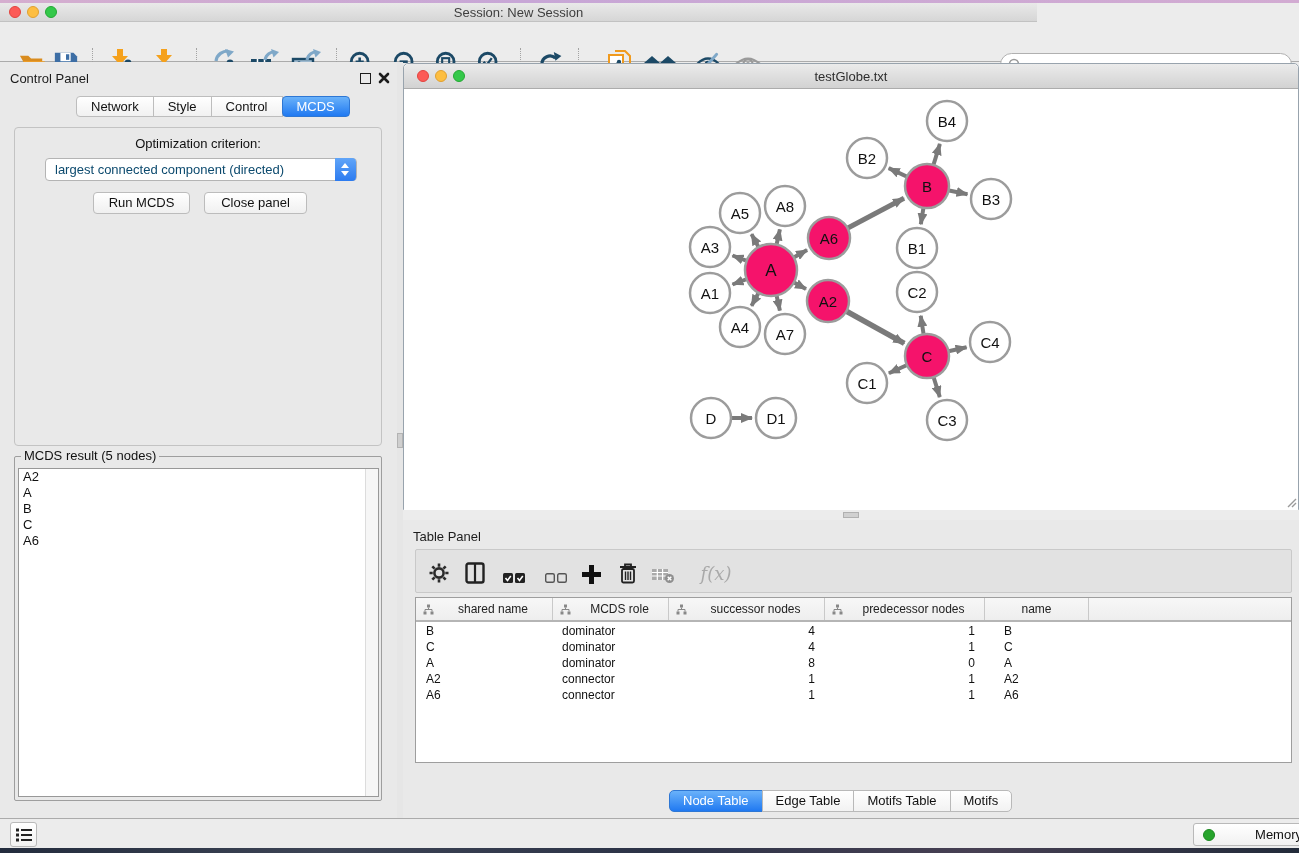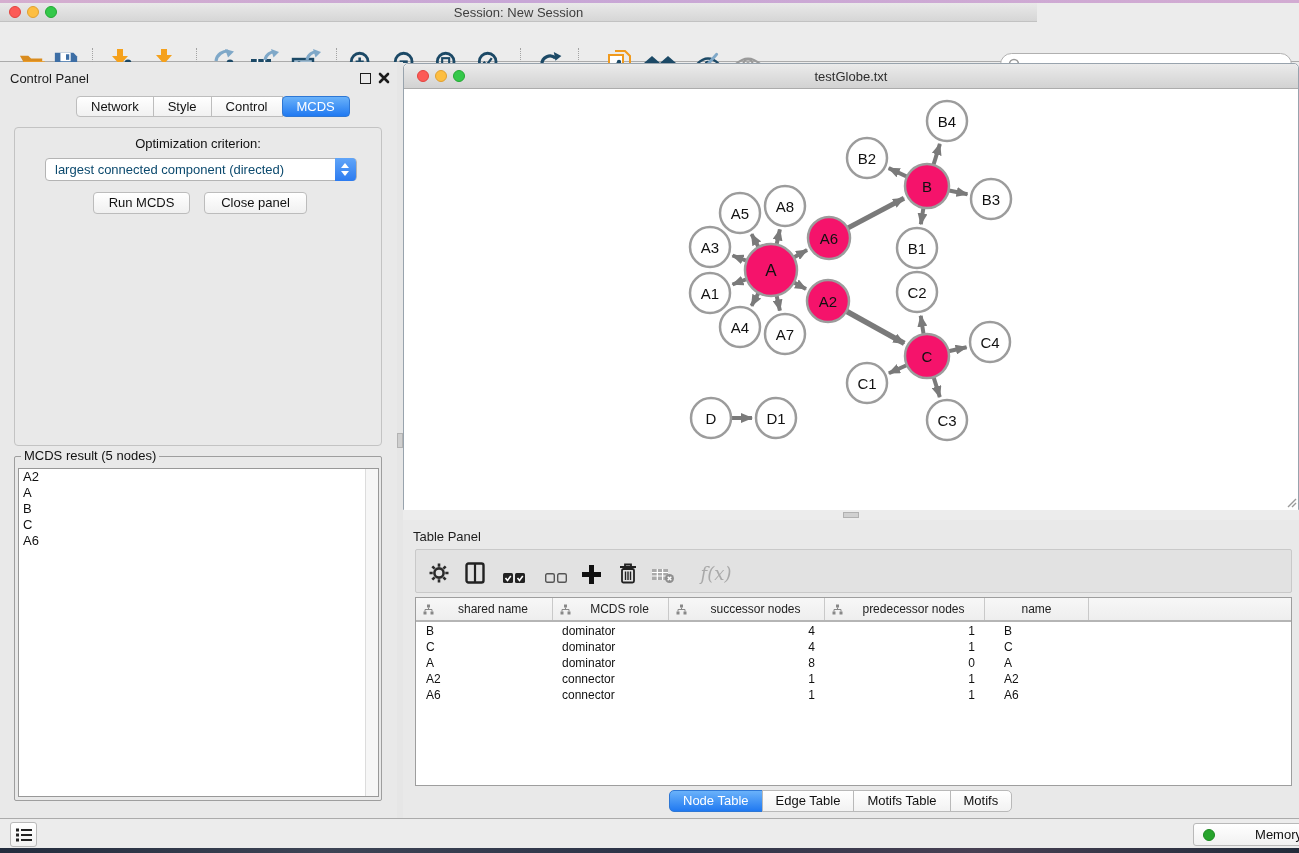--- a/index.html
+++ b/index.html
@@ -60,21 +60,21 @@
 
   .h-divider { left:403px; top:510px; width:896px; height:10px; background:#ececec; }
   .h-handle { position:absolute; left:440px; top:2px; width:16px; height:6px; background:#d0d0d0; border:1px solid #b0b0b0; }
 
   
   .table-panel { left:403px; top:520px; width:896px; height:298px; background:#e9e9e9; }
   .tp-toolbar { position:absolute; left:12px; top:29px; width:877px; height:44px; background:#e2e2e2; border:1px solid #c9c9c9; border-radius:2px; }
   .tpbtn { position:absolute; top:6px; width:30px; height:28px; display:flex; align-items:flex-end; justify-content:center; }
   .fx { font-family:"DejaVu Serif", serif; font-style:italic; font-size:18px; color:#a9a9a9; }
 
-  .ntable { position:absolute; left:12px; top:77px; width:877px; height:189px; background:#fff; border:1px solid #9e9e9e; }
+  .ntable { position:absolute; left:12px; top:77px; width:877px; height:166px; background:#fff; border:1px solid #9e9e9e; }
   .thead { display:grid; grid-template-columns:137px 116px 156px 160px 104px 1fr; height:24px; background:linear-gradient(#f7f7f7,#eeeeee); border-bottom:2px solid #b5b5b5; }
   .thcell { position:relative; display:flex; align-items:center; border-right:1px solid #c9c9c9; font-size:12px; color:#222; }
   .thcell .lbl { flex:1; text-align:center; }
   .thcell svg { margin-left:7px; }
   .trows { padding-top:2px; }
   .trow { display:grid; grid-template-columns:137px 116px 156px 160px 104px 1fr; height:16px; }
   .tcell { font-size:12px; line-height:15px; color:#111; white-space:nowrap; }
   .c0 { padding-left:10px; } .c1 { padding-left:9px; }
   .c2 { text-align:right; padding-right:10px; } .c3 { text-align:right; padding-right:10px; }
   .c4 { padding-left:19px; }

